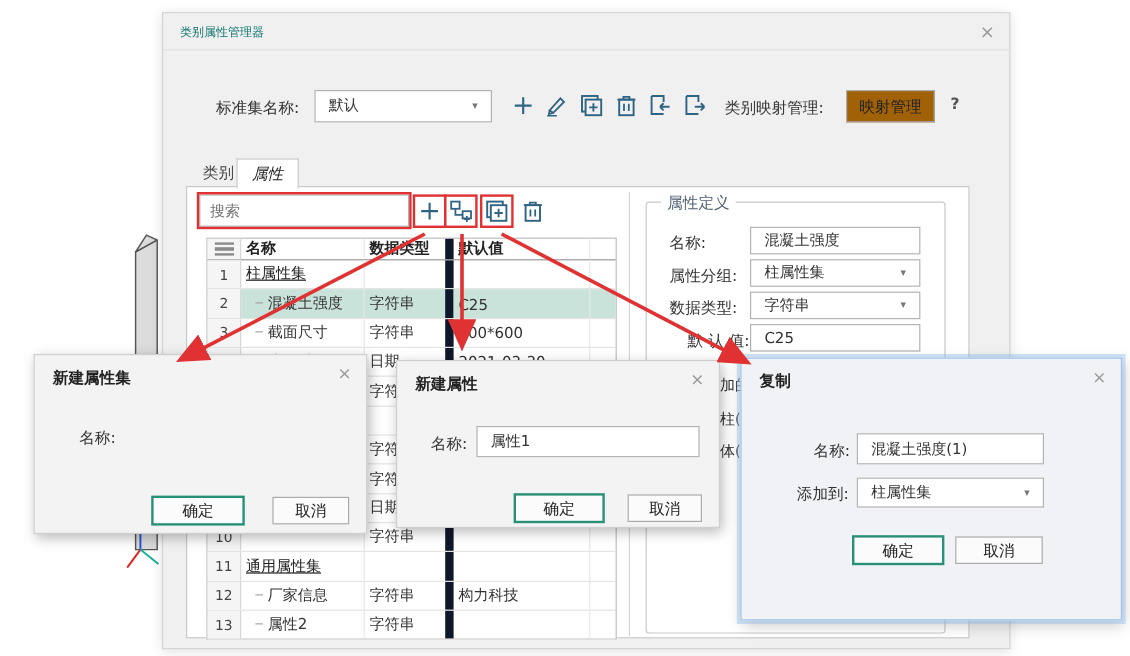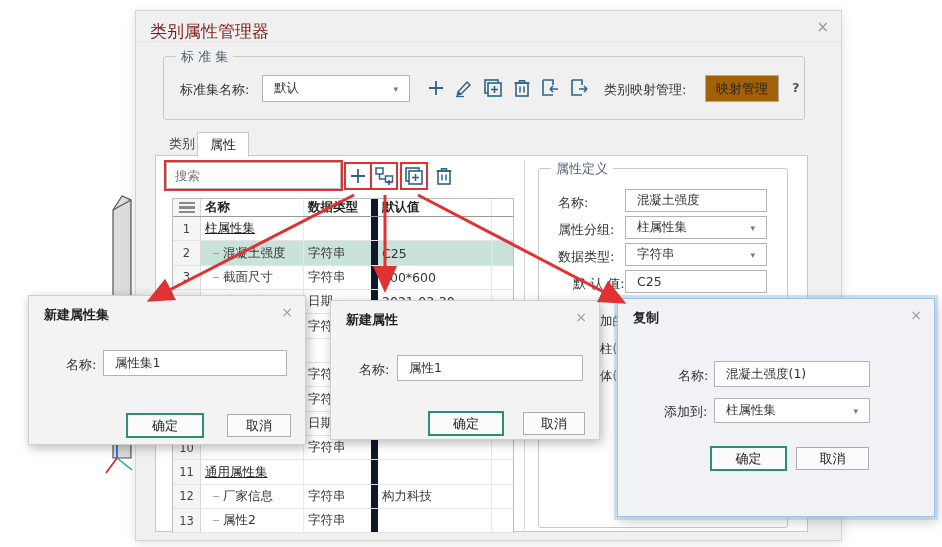--- a/index.html
+++ b/index.html
@@ -4,21 +4,21 @@
 <style>
   * { margin:0; padding:0; box-sizing:border-box; }
   body { font-family:"DejaVu Sans", sans-serif; background:#fff; }
   .stage { position:relative; width:942px; height:547px; background:#fff; overflow:hidden; font-size:13px; color:#333; }
 
   
   .viewport-svg { position:absolute; left:105px; top:192px; z-index:1; }
 
   
   .win { position:absolute; left:135px; top:10px; width:707px; height:531px; background:#f0f0f0; border:1px solid #d5d5d5; box-shadow:0 2px 10px rgba(0,0,0,.12); z-index:2; }
-  .win-title { position:absolute; left:14px; top:9px; font-size:17px; color:#7f1d1d; }
+  .win-title { position:absolute; left:14px; top:9px; font-size:10px; color:#0f766e; }
   .win-close { position:absolute; right:12px; top:7px; font-size:15px; color:#9a9a9a; cursor:default; }
   .win-sep { position:absolute; left:0; top:30px; width:100%; height:1px; background:#e2e2e2; }
 
   .groupbox { position:absolute; border:1px solid #c9c9c9; border-radius:3px; }
   .legend { position:absolute; top:-9px; left:12px; background:#f0f0f0; padding:0 5px; font-size:13px; color:#4f5f73; }
 
   .lbl { position:absolute; font-size:13px; color:#333; white-space:nowrap; }
   .field { position:absolute; background:#fff; border:1px solid #b3b3b3; display:flex; align-items:center; padding:0 11px; font-size:12.5px; color:#333; }
   .carr { margin-left:auto; font-size:9px; color:#777; }
   .btn { position:absolute; background:#fbfbfb; border:1px solid #ababab; display:flex; align-items:center; justify-content:center; font-size:13px; color:#222; cursor:default; }
@@ -84,23 +84,20 @@
   <line x1="12" y1="266" x2="1" y2="281" stroke="#dd2222" stroke-width="1.6"></line>
   <line x1="12" y1="266" x2="27" y2="278" stroke="#14b09a" stroke-width="1.6"></line>
 </svg>
 
 <div class="win">
   <div class="win-title">类别属性管理器</div>
   <div class="win-close">×</div>
   <div class="win-sep"></div>
 </div>
 
-<div class="groupbox" style="left:163px; top:56px; width:642px; height:64px; z-index:3;">
-  <div class="legend">标 准 集</div>
-</div>
 <div class="lbl" style="left:180px; top:81px; z-index:3;">标准集名称:</div>
 <div class="field" style="left:262px; top:75px; width:148px; height:27px; z-index:3;">
   <span>默认</span>
   <span class="carr">▾</span>
 </div>
 
 <div class="icon-btn" style="left:424px; top:76px; z-index:3;">
   <svg class="ic" width="18" height="18">
         <path d="M9 2v14M2 9h14" stroke="#2f6484" stroke-width="1.8" fill="none"></path>
       </svg>
@@ -135,21 +132,21 @@
         <path d="M4 3h10v5M4 3v15h10" stroke="#2f6484" stroke-width="1.6" fill="none"></path>
         <path d="M11 12h8m0 0-3-3m3 3-3 3" stroke="#2f6484" stroke-width="1.6" fill="none"></path>
       </svg>
 </div>
 
 <div class="lbl" style="left:604px; top:81px; z-index:3;">类别映射管理:</div>
 <div class="btn" style="left:705px; top:75px; width:74px; height:27px; z-index:3; background:#a16207;">映射管理</div>
 <div class="lbl" style="left:792px; top:80px; z-index:3; font-weight:bold; color:#555;">?</div>
 
 <div class="tab inactive" style="left:157px; z-index:3;">类别</div>
-<div class="tab active" style="left:197px; height:25px;">属性</div>
+<div class="tab active" style="left:197px; height:25px;font-style:italic;">属性</div>
 <div class="panel"></div>
 
 <div class="search-box">
   <input class="ph" placeholder="搜索" style="">
   <svg class="ic" width="16" height="16">
         <circle cx="7" cy="7" r="4.5" stroke="#2f6484" stroke-width="1.5" fill="none"></circle>
         <path d="M10.5 10.5 L14 14" stroke="#2f6484" stroke-width="1.5"></path>
       </svg>
 </div>
 <div class="icon-btn red-outline" style="left:346px; top:164px; z-index:4; background:#fff;">
@@ -344,23 +341,20 @@
     </div>
 
 <div class="frag" style="left:600px; top:313px;">加的</div>
 <div class="frag" style="left:600px; top:341px;">柱(</div>
 <div class="frag" style="left:600px; top:368px;">体(</div>
 
 <div class="dlg" style="left:28px; top:295px; width:278px; height:150px;">
   <div class="dlg-title">新建属性集</div>
   <div class="dlg-close">×</div>
   <div class="lbl" style="left:37px; top:60px;">名称:</div>
-  <div class="field" style="left:74px; top:54px; width:184px; height:26px;">
-        <span>属性集1</span>
-      </div>
   <div class="btn ok" style="left:97px; top:117px; width:78px; height:25px;">确定</div>
   <div class="btn" style="left:198px; top:118px; width:64px; height:23px;">取消</div>
 </div>
 
 <div class="dlg" style="left:330px; top:300px; width:270px; height:140px;">
   <div class="dlg-title">新建属性</div>
   <div class="dlg-close">×</div>
   <div class="lbl" style="left:28px; top:60px;">名称:</div>
   <div class="field" style="left:66px; top:54px; width:186px; height:26px;">
         <span>属性1</span>

